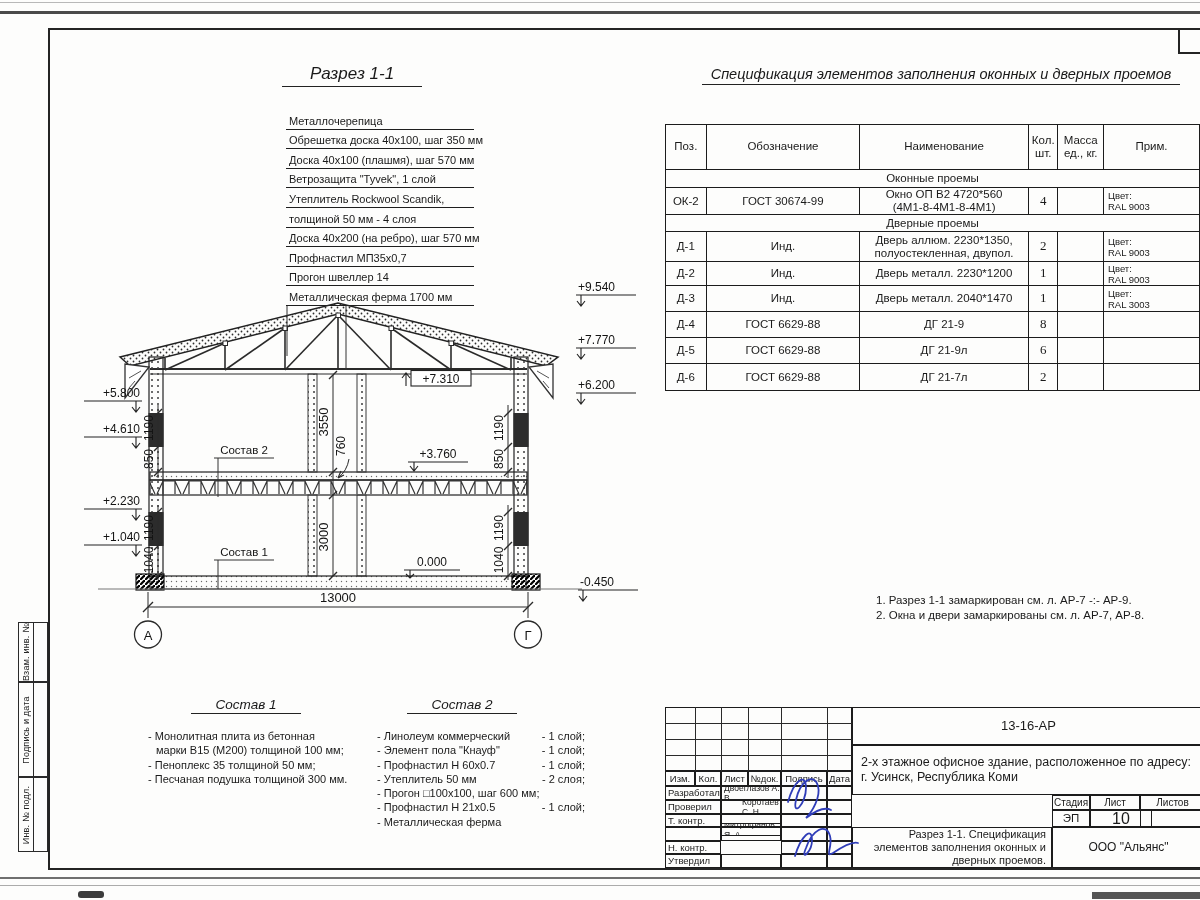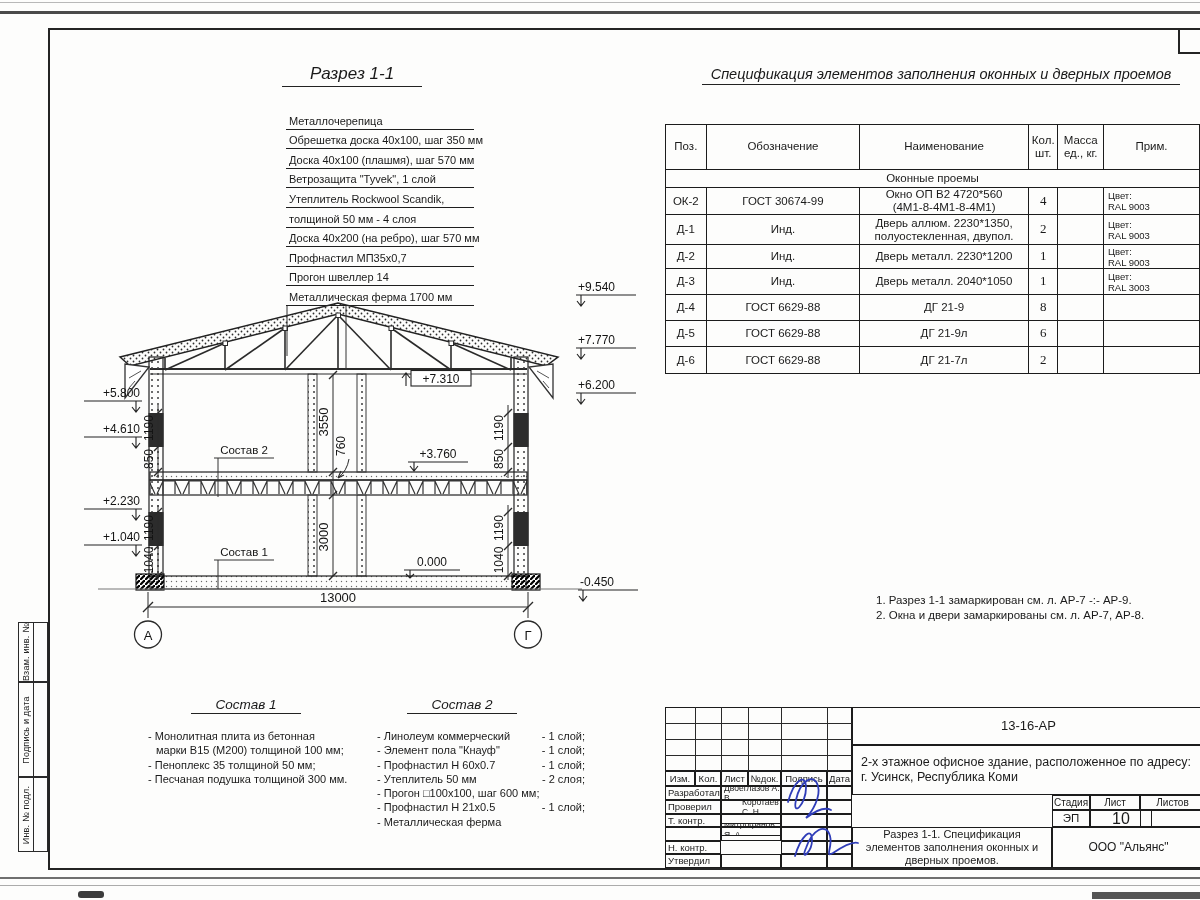--- a/index.html
+++ b/index.html
@@ -361,20 +361,23 @@
           <span>Окно ОП В2 4720*560</span>
           <span>(4М1-8-4М1-8-4М1)</span>
         </td>
     <td class="qty">4</td>
     <td></td>
     <td class="nt">
           <span>Цвет:</span>
           <span>RAL 9003</span>
         </td>
   </tr>
+  <tr class="grp" style="height:17px">
+    <td colspan="6">Дверные проемы</td>
+  </tr>
   <tr style="height:30px">
     <td>Д-1</td>
     <td>Инд.</td>
     <td class="nm">
           <span>Дверь аллюм. 2230*1350,</span>
           <span>полуостекленная, двупол.</span>
         </td>
     <td class="qty">2</td>
     <td></td>
     <td class="nt">
@@ -392,21 +395,21 @@
     <td></td>
     <td class="nt">
           <span>Цвет:</span>
           <span>RAL 9003</span>
         </td>
   </tr>
   <tr style="height:26px">
     <td>Д-3</td>
     <td>Инд.</td>
     <td class="nm">
-          <span>Дверь металл. 2040*1050</span>
+          <span>Дверь металл. 2040*1470</span>
         </td>
     <td class="qty">1</td>
     <td></td>
     <td class="nt">
           <span>Цвет:</span>
           <span>RAL 3003</span>
         </td>
   </tr>
   <tr style="height:26px">
     <td>Д-4</td>
@@ -483,20 +486,20 @@
   <div class="cell lft" style="left:187px;top:38px;width:353px;height:50px;font-size:12.5px;padding:4px 8px;align-items:flex-start;flex-direction:column;justify-content:center">
     <div>2-х этажное офисное здание, расположенное по адресу:</div>
     <div>г. Усинск, Республика Коми</div>
   </div>
   <div class="cell" style="left:387px;top:88px;width:38px;height:15px;font-size:10px">Стадия</div>
   <div class="cell" style="left:425px;top:88px;width:50px;height:15px;font-size:10px">Лист</div>
   <div class="cell" style="left:475px;top:88px;width:65px;height:15px;font-size:10px">Листов</div>
   <div class="cell" style="left:387px;top:103px;width:38px;height:17px;font-size:11.5px">ЭП</div>
   <div class="cell" style="left:425px;top:103px;width:62px;height:17px;font-size:16px">10</div>
   <div class="cell" style="left:475px;top:103px;width:65px;height:17px;font-size:11.5px"></div>
-  <div class="cell lft" style="left:187px;top:120px;width:200px;height:41px;font-size:11px;padding:2px 5px;text-align:center">Разрез 1-1. Спецификация элементов заполнения оконных и дверных проемов.</div>
+  <div class="cell lft" style="left:187px;top:120px;width:200px;height:41px;font-size:11px;padding:2px 5px;text-align:right">Разрез 1-1. Спецификация элементов заполнения оконных и дверных проемов.</div>
   <div class="cell" style="left:387px;top:120px;width:153px;height:41px;font-size:12px">ООО "Альянс"</div>
 </div>
 
 <svg class="abs" style="left:760px;top:760px" width="130" height="115" viewBox="760 760 130 115">
   <path d="M788,802 C794,780 806,772 806,788 C806,804 792,818 796,800 C800,781 814,772 818,786 C821,797 812,812 806,818 C814,812 824,806 831,810" stroke="#2f3db8" stroke-width="1.8" fill="none" stroke-linecap="round"></path>
   <path d="M795,856 C801,836 812,826 812,840 C812,852 800,862 806,848 C812,830 826,822 830,836 C833,847 824,858 833,853 C842,847 852,841 858,843" stroke="#2f3db8" stroke-width="1.8" fill="none" stroke-linecap="round"></path>
 </svg>
 
 </body></html>

